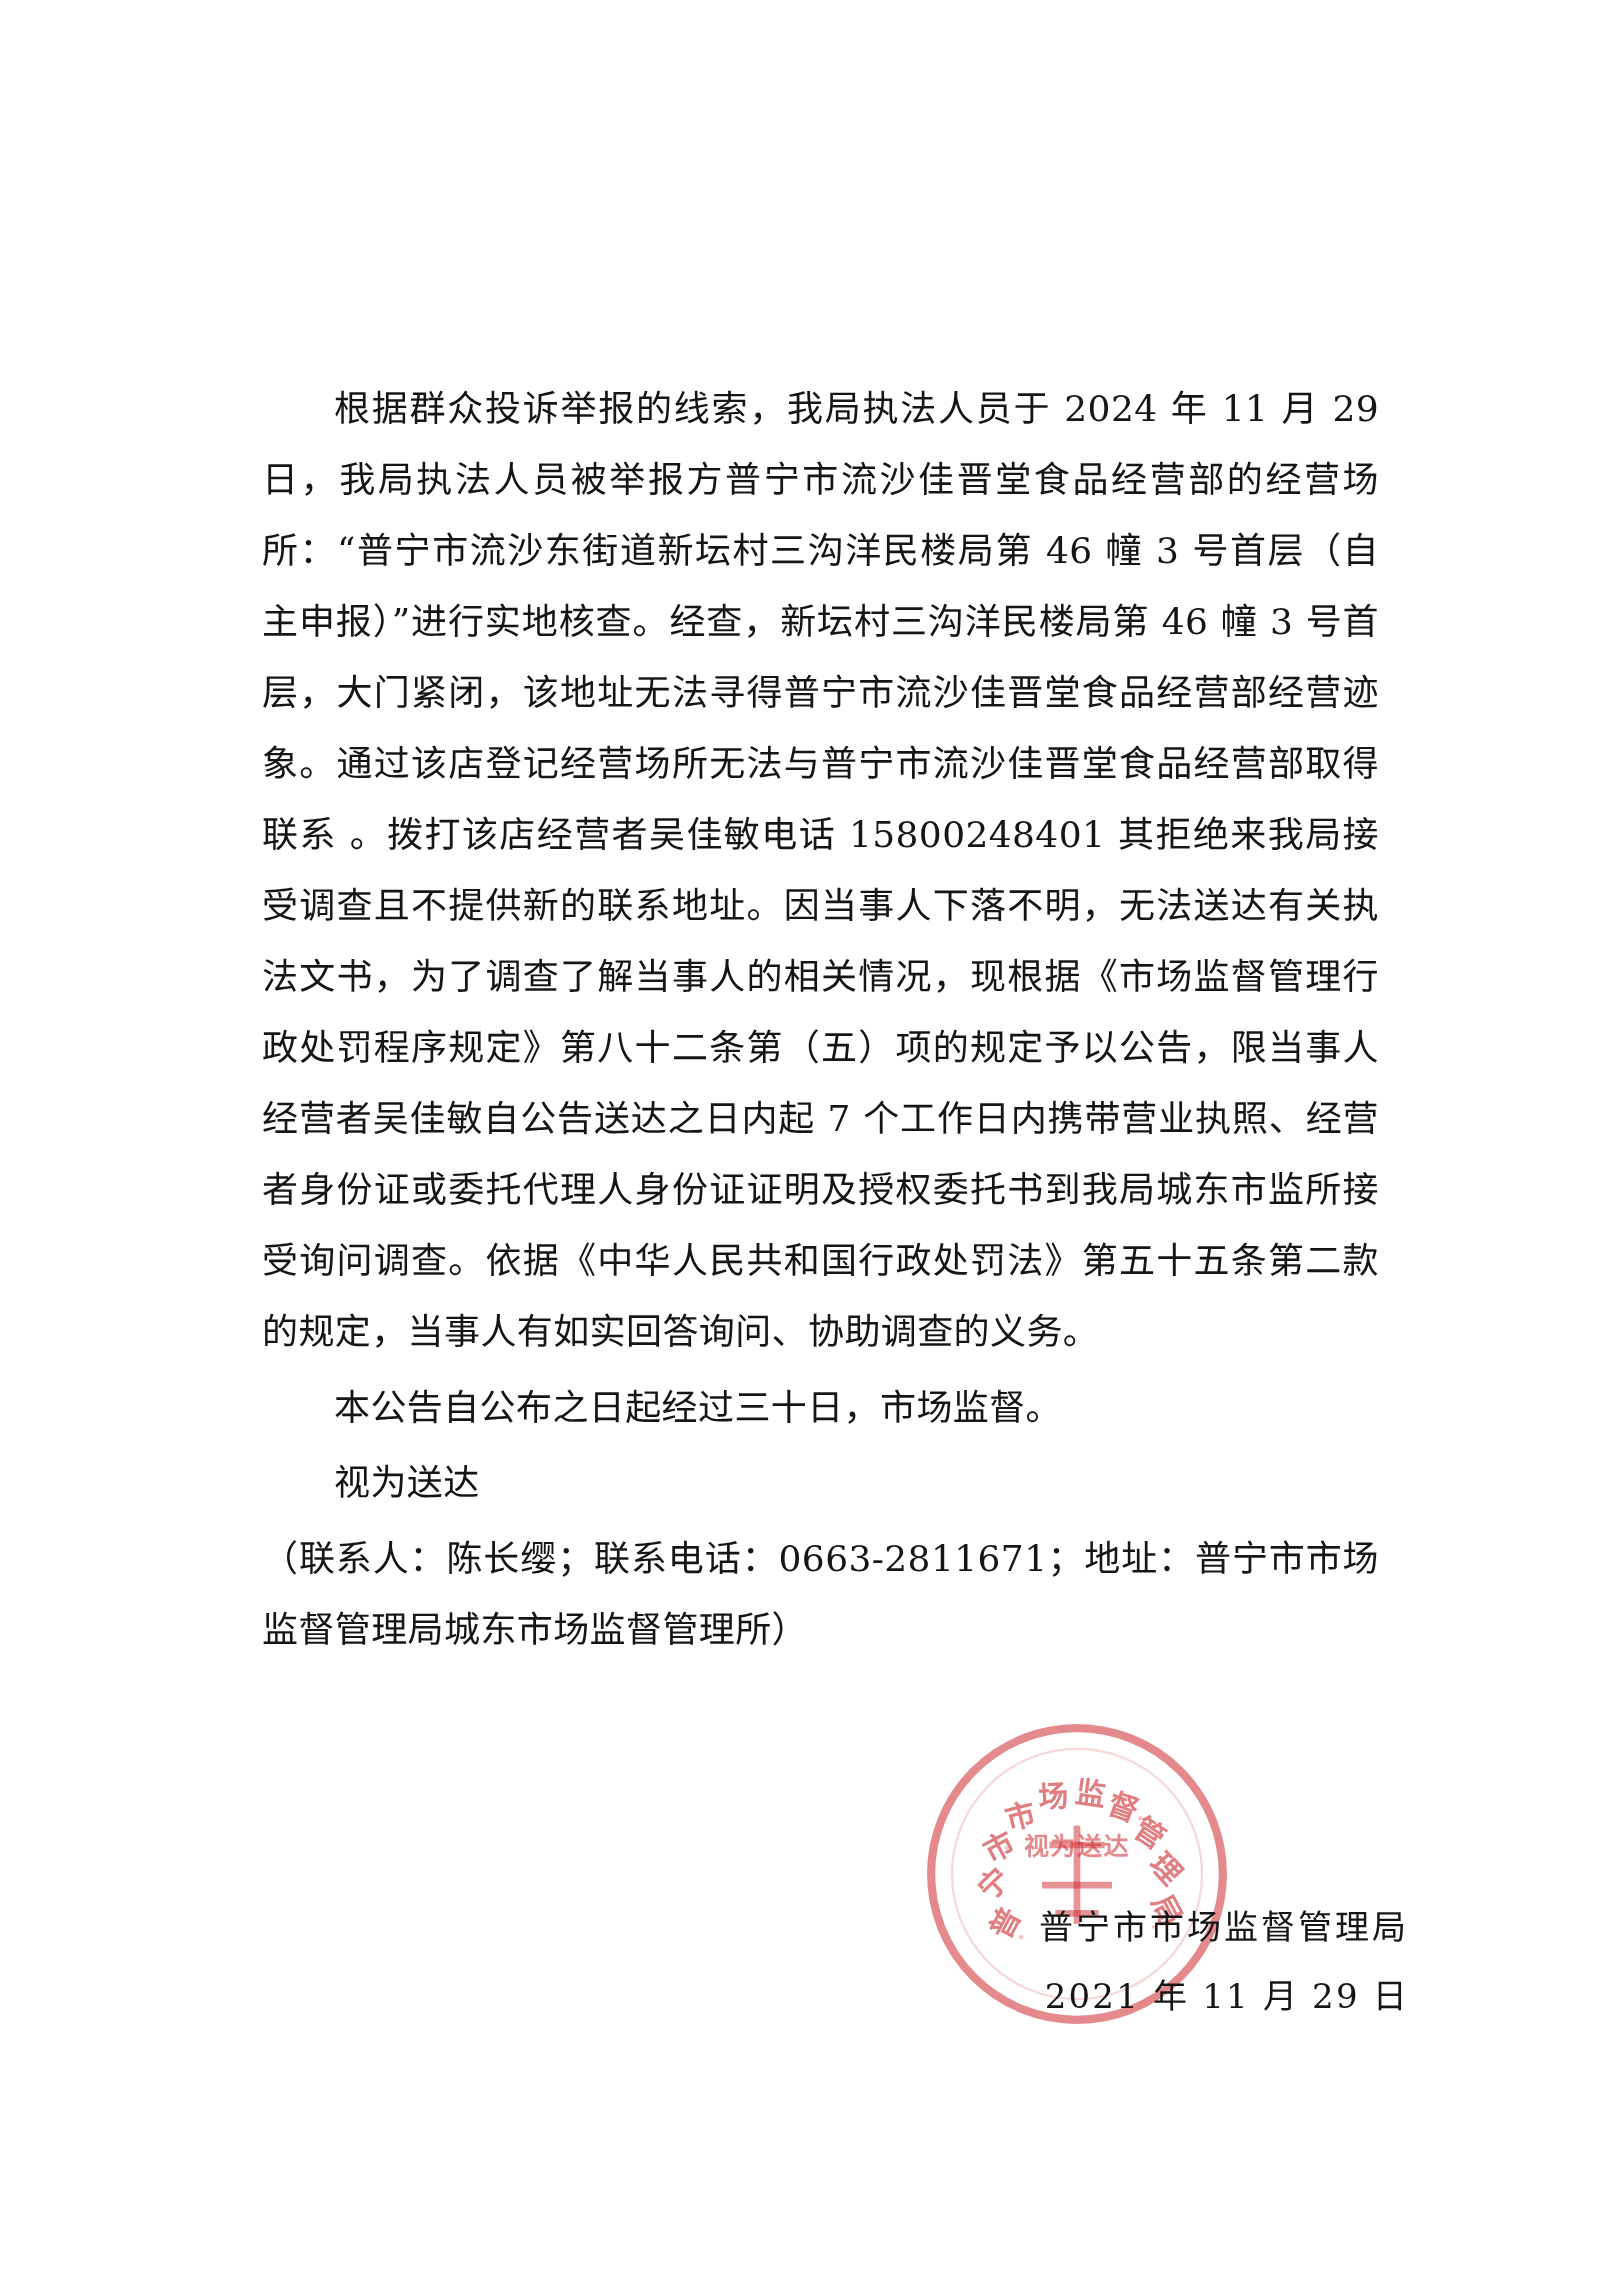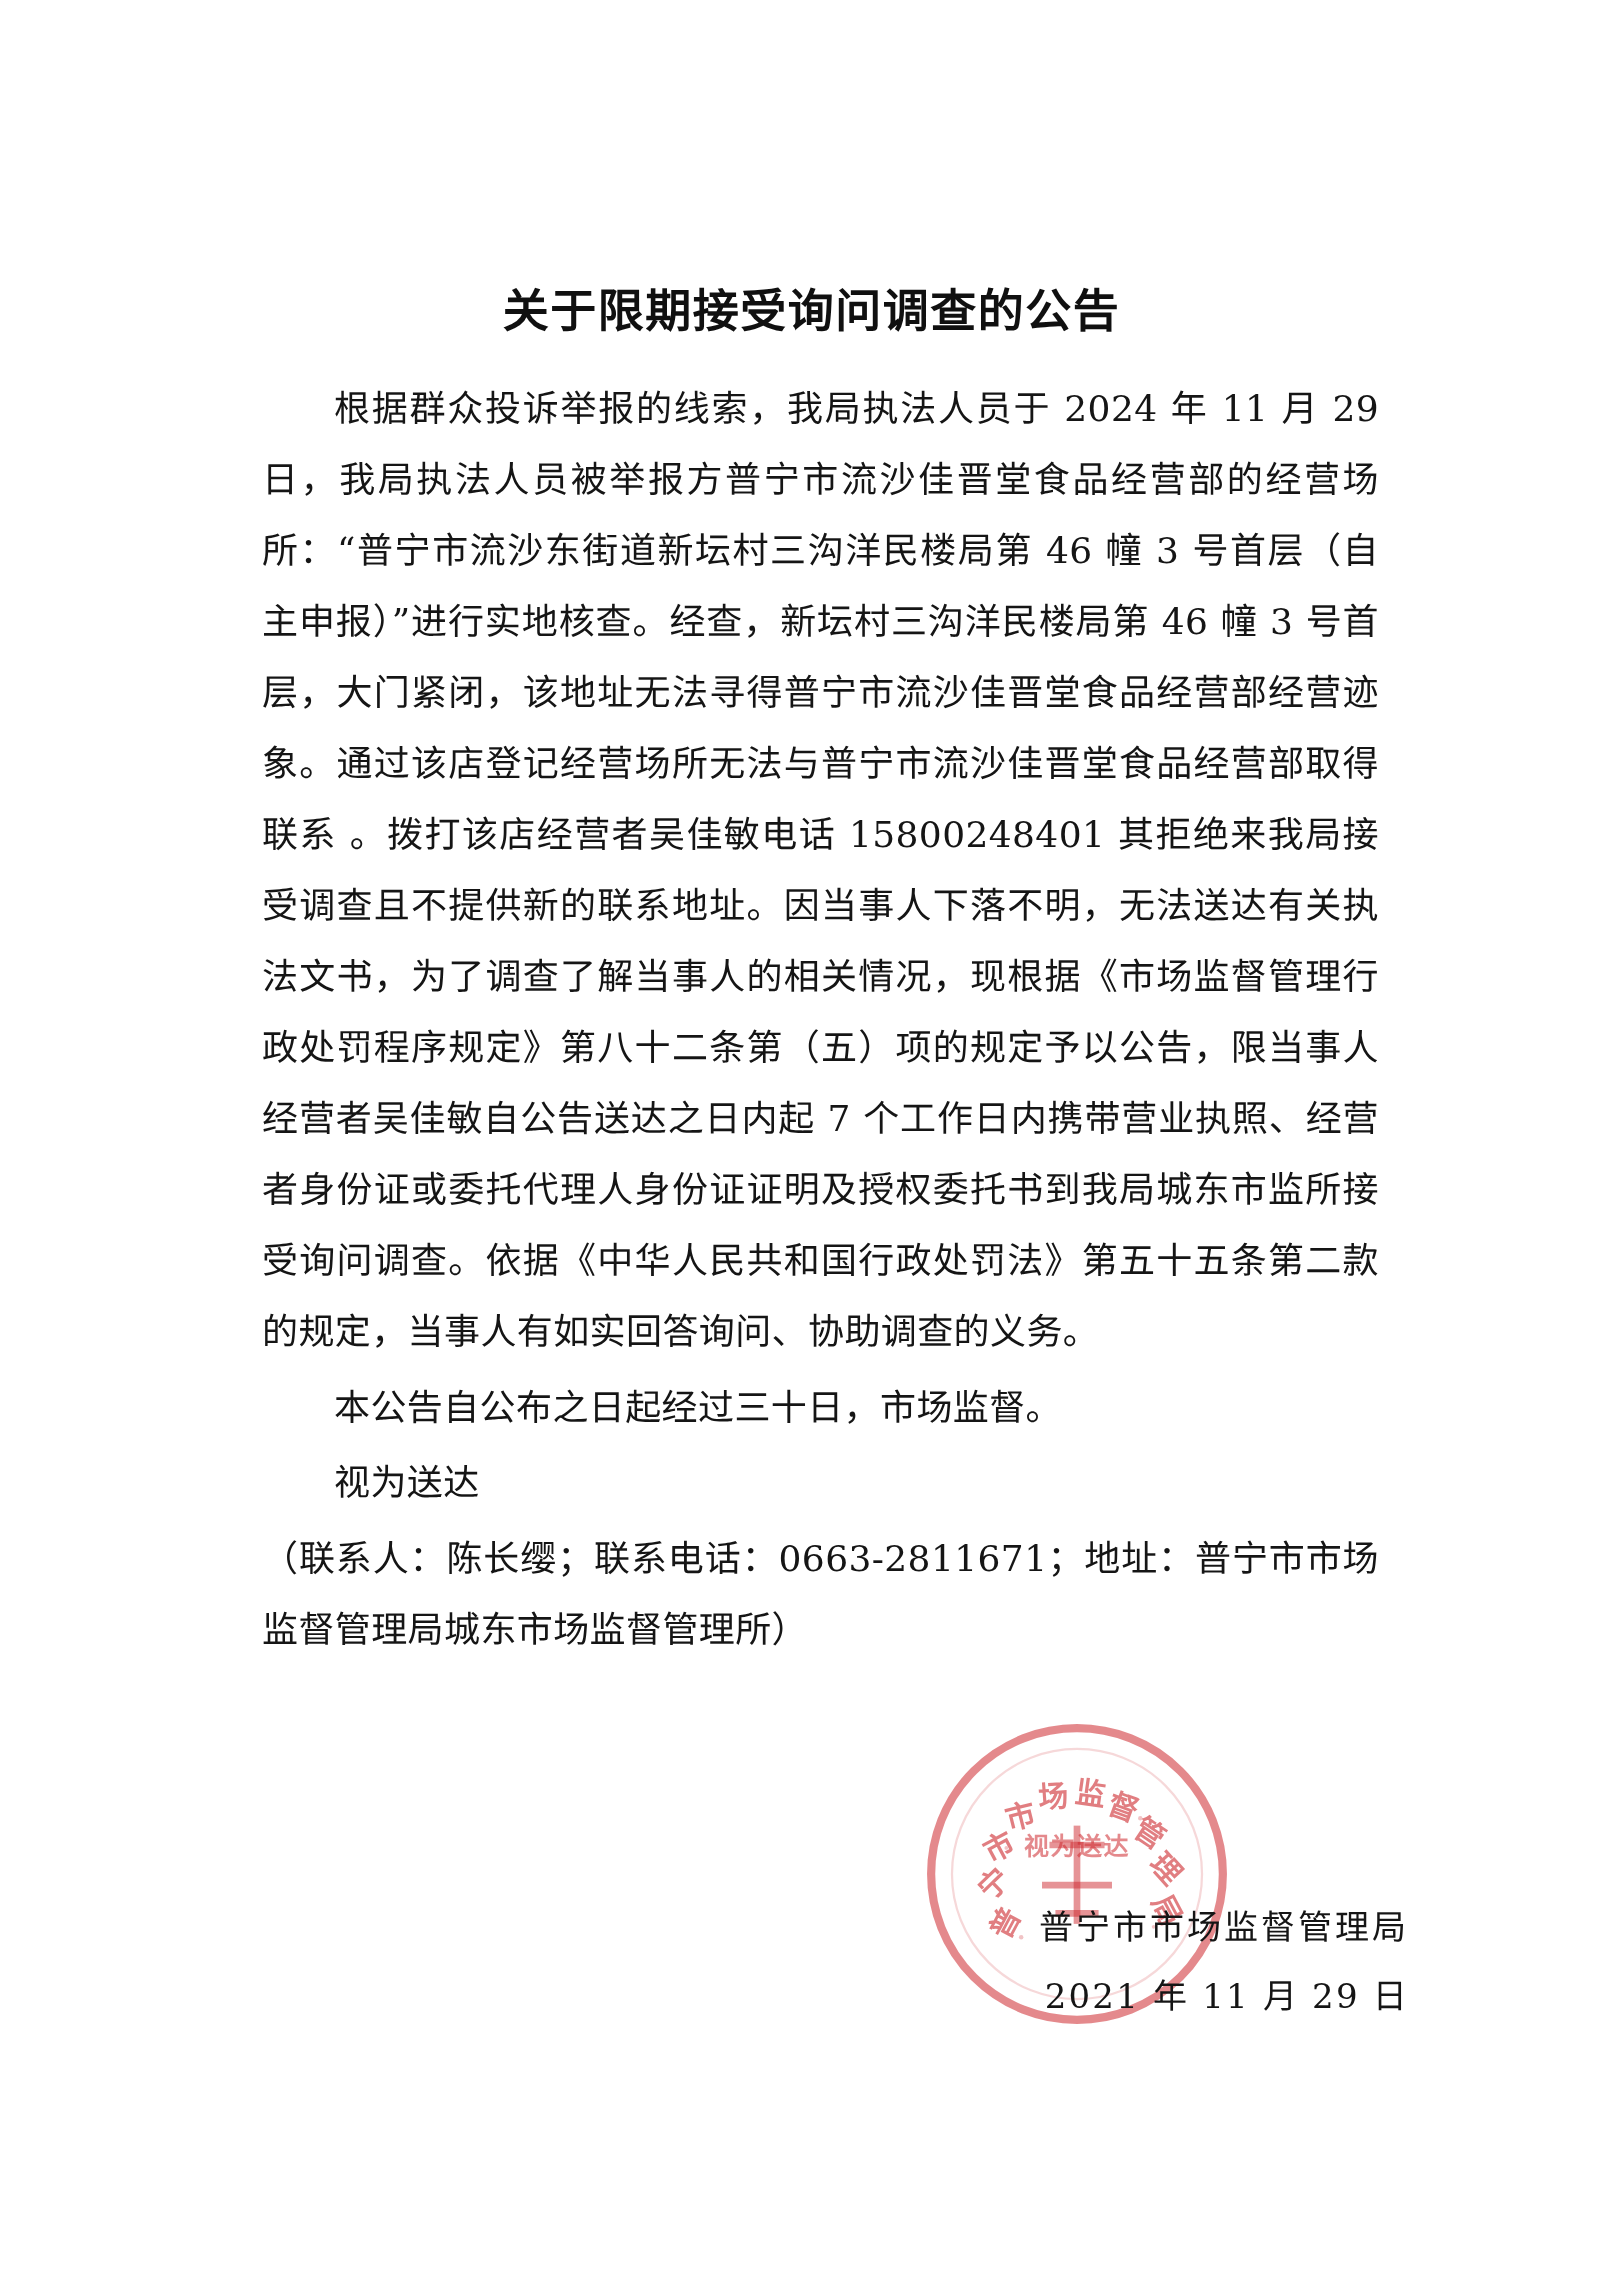--- a/index.html
+++ b/index.html
@@ -103,21 +103,20 @@
     color: rgba(205, 40, 45, 0.55);
     letter-spacing: 1.5px;
     font-weight: bold;
   }
 </style>
 </head>
 <body>
 
 <div class="page">
 
-  <div class="doc-title">关于限期接受询问调查的公告</div>
 
   <div class="body-block">
     <p class="para indent">根据群众投诉举报的线索，我局执法人员于 2024 年 11 月 29 日，我局执法人员被举报方普宁市流沙佳晋堂食品经营部的经营场所：“普宁市流沙东街道新坛村三沟洋民楼局第 46 幢 3 号首层（自主申报）”进行实地核查。经查，新坛村三沟洋民楼局第 46 幢 3 号首层，大门紧闭，该地址无法寻得普宁市流沙佳晋堂食品经营部经营迹象。通过该店登记经营场所无法与普宁市流沙佳晋堂食品经营部取得联系 。拨打该店经营者吴佳敏电话 15800248401 其拒绝来我局接受调查且不提供新的联系地址。因当事人下落不明，无法送达有关执法文书，为了调查了解当事人的相关情况，现根据《市场监督管理行政处罚程序规定》第八十二条第（五）项的规定予以公告，限当事人经营者吴佳敏自公告送达之日内起 7 个工作日内携带营业执照、经营者身份证或委托代理人身份证证明及授权委托书到我局城东市监所接受询问调查。依据《中华人民共和国行政处罚法》第五十五条第二款的规定，当事人有如实回答询问、协助调查的义务。</p>
     <div class="gap-small"></div>
     <p class="para indent">本公告自公布之日起经过三十日，市场监督。</p>
     <div class="gap-small"></div>
     <p class="para indent">视为送达</p>
     <div class="gap-small"></div>
     <p class="para noindent">（联系人：陈长缨；联系电话：0663-2811671；地址：普宁市市场监督管理局城东市场监督管理所）</p>
   </div>

